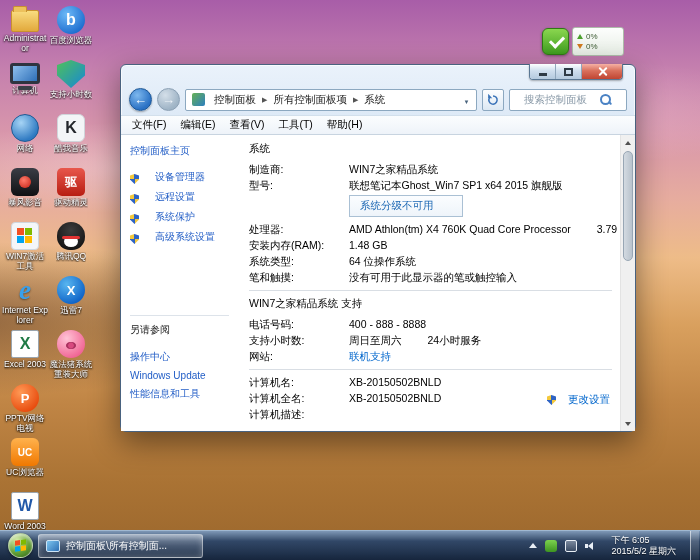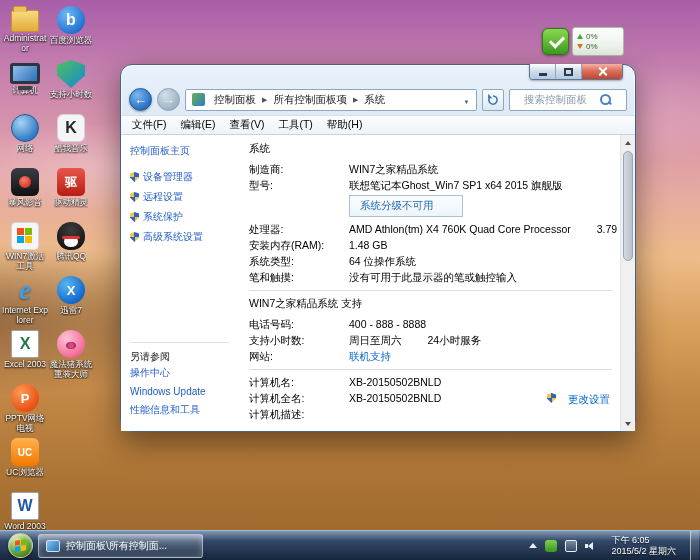--- a/index.html
+++ b/index.html
@@ -48,21 +48,21 @@
   
   .widget{position:absolute;left:542px;top:27px;display:flex;align-items:center;gap:3px}
   .wtile{width:27px;height:27px;border-radius:6px;background:linear-gradient(#8ad64f,#3f9e1f);border:1px solid #2f7a14;position:relative;box-shadow:0 1px 3px rgba(0,0,0,.4)}
   .wtile::after{content:"";position:absolute;left:7px;top:7px;width:11px;height:6px;border-left:3px solid #fff;border-bottom:3px solid #fff;transform:rotate(-45deg)}
   .wpanel{width:52px;height:29px;background:linear-gradient(#fdfefd,#e6ede4);border:1px solid #aebcaa;border-radius:3px;display:flex;flex-direction:column;justify-content:center;padding:1px 4px;gap:2px}
   .prow{display:flex;align-items:center;gap:3px;font-size:8px;color:#3c5a32;line-height:8px}
   .arrU{width:0;height:0;border-left:3px solid transparent;border-right:3px solid transparent;border-bottom:5px solid #4aa02c}
   .arrD{width:0;height:0;border-left:3px solid transparent;border-right:3px solid transparent;border-top:5px solid #cf7a1e}
 
   
-  .win{position:absolute;left:120px;top:64px;width:516px;height:368px;border-radius:12px;border:1px solid #49627f;background:linear-gradient(180deg,#eaf2fb,#c2d7ec 45%,#aac5e0);box-shadow:0 10px 30px rgba(0,0,0,.45),inset 0 0 0 1px rgba(255,255,255,.65);display:flex;flex-direction:column}
+  .win{position:absolute;left:120px;top:64px;width:516px;height:368px;border-radius:6px;border:1px solid #49627f;background:linear-gradient(180deg,#eaf2fb,#c2d7ec 45%,#aac5e0);box-shadow:0 10px 30px rgba(0,0,0,.45),inset 0 0 0 1px rgba(255,255,255,.65);display:flex;flex-direction:column}
   .titlebar{height:19px;position:relative;flex:none}
   .capbtns{position:absolute;top:-1px;right:12px;display:flex;height:16px;border-radius:0 0 4px 4px;overflow:hidden;border:1px solid #5a7794;border-top:none;box-shadow:0 1px 2px rgba(0,0,0,.3)}
   .capbtn{width:26px;display:flex;align-items:center;justify-content:center;background:linear-gradient(#fdfeff,#cfdeee 45%,#b4c9de);border-right:1px solid #8fa6bc;cursor:pointer}
   .capbtn.close{width:40px;background:linear-gradient(#f5b0a4,#d9705c 45%,#c04532);border-right:none}
   .gmin{width:8px;height:3px;background:#2e3a46;margin-top:5px}
   .gmax{width:9px;height:8px;border:2px solid #2e3a46}
   .gx{position:relative;width:11px;height:11px}
   .gx::before,.gx::after{content:"";position:absolute;left:5px;top:0;width:2px;height:11px;background:#fff;border-radius:1px}
   .gx::before{transform:rotate(45deg)}.gx::after{transform:rotate(-45deg)}
 
@@ -86,41 +86,41 @@
   .ph{flex:1;color:#8a9aa8;font-size:10.5px;white-space:nowrap;overflow:hidden}
   .mag{width:13px;height:13px;position:relative;flex:none}
   .mag::before{content:"";position:absolute;left:1px;top:1px;width:7px;height:7px;border:2px solid #4a82c4;border-radius:50%}
   .mag::after{content:"";position:absolute;left:9px;top:9px;width:4px;height:2px;background:#4a82c4;transform:rotate(45deg);border-radius:1px}
 
   .menubar{height:19px;flex:none;background:linear-gradient(#fbfdfe,#eef3f9);border-top:1px solid #d3e0ec;display:flex;align-items:center;padding:0 4px;font-size:10.5px}
   .menu-item{padding:13px 7px;cursor:pointer}
 
   
   .winbody{flex:1;min-height:0;display:flex;background:#fff;border-top:1px solid #c8d4e0}
-  .sidebar{width:112px;flex:none;padding:9px 4px 8px 9px;display:flex;flex-direction:column;font-size:10px}
+  .sidebar{width:112px;flex:none;padding:9px 4px 24px 9px;display:flex;flex-direction:column;font-size:10px}
   .side-home{color:#215dc6;margin-bottom:12px;cursor:pointer}
-  .side-item{display:flex;align-items:center;gap:4px;color:#215dc6;margin-bottom:6px;cursor:pointer}
+  .side-item{display:flex;align-items:flex-end;gap:16px;color:#215dc6;margin-bottom:6px;cursor:pointer}
   .shield{width:9px;height:10px;flex:none;background:conic-gradient(#2e63c4 0 25%,#f3c83c 0 50%,#2e63c4 0 75%,#f3c83c 0);clip-path:polygon(50% 0,100% 15%,100% 55%,50% 100%,0 55%,0 15%)}
   .side-spacer{flex:1}
   .seealso{border-top:1px solid #dde3ea;padding-top:7px}
-  .seealso-title{color:#1a1a1a;margin-bottom:2px}
+  .seealso-title{color:#1a1a1a;margin-bottom:13px}
   .seealso .side-item{margin-bottom:6px}
 
   .main{flex:1;min-width:0;position:relative;padding:7px 8px 0 16px;font-size:10.5px;overflow:hidden}
   .sec-title{margin-bottom:7px;color:#000}
   .row{display:flex;margin-bottom:4px;line-height:12px;min-height:12px}
   .rl{width:100px;flex:none;color:#000}
   .rv{color:#000;white-space:nowrap}
   .rv2{margin-left:26px}
   .link{color:#0066cc;cursor:pointer}
   .sep{border-top:1px solid #d9dee4;margin:7px 0 6px}
   .rating-row{margin:1px 0 6px 100px}
   .rating-box{display:inline-block;border:1px solid #aac0d4;background:linear-gradient(#fbfdff,#eef4fa);padding:3px 28px 3px 10px;color:#1a66b3;cursor:pointer}
   .section{position:relative}
-  .chg{position:absolute;right:2px;top:17px;display:flex;gap:12px}
+  .chg{position:absolute;right:2px;top:17px;display:flex;align-items:center;gap:12px}
 
   .vscroll{width:15px;flex:none;background:#f0f0f0;border-left:1px solid #e3e3e3;display:flex;flex-direction:column}
   .sb-btn{height:15px;display:flex;align-items:center;justify-content:center;background:#f0f0f0;cursor:pointer}
   .tri-up{width:0;height:0;border-left:3px solid transparent;border-right:3px solid transparent;border-bottom:4px solid #505050}
   .tri-down{width:0;height:0;border-left:3px solid transparent;border-right:3px solid transparent;border-top:4px solid #505050}
   .sb-track{flex:1;position:relative}
   .sb-thumb{position:absolute;left:2px;right:2px;top:1px;height:110px;background:linear-gradient(90deg,#d3dae1,#b8c2cc);border:1px solid #98a6b4;border-radius:6px;cursor:pointer}
 
   
   .taskbar{position:absolute;left:0;bottom:0;width:700px;height:30px;background:linear-gradient(180deg,rgba(125,155,190,.95),rgba(45,70,105,.96) 35%,rgba(18,36,62,.97));border-top:1px solid rgba(185,210,235,.85);display:flex;align-items:center;padding-left:3px}

